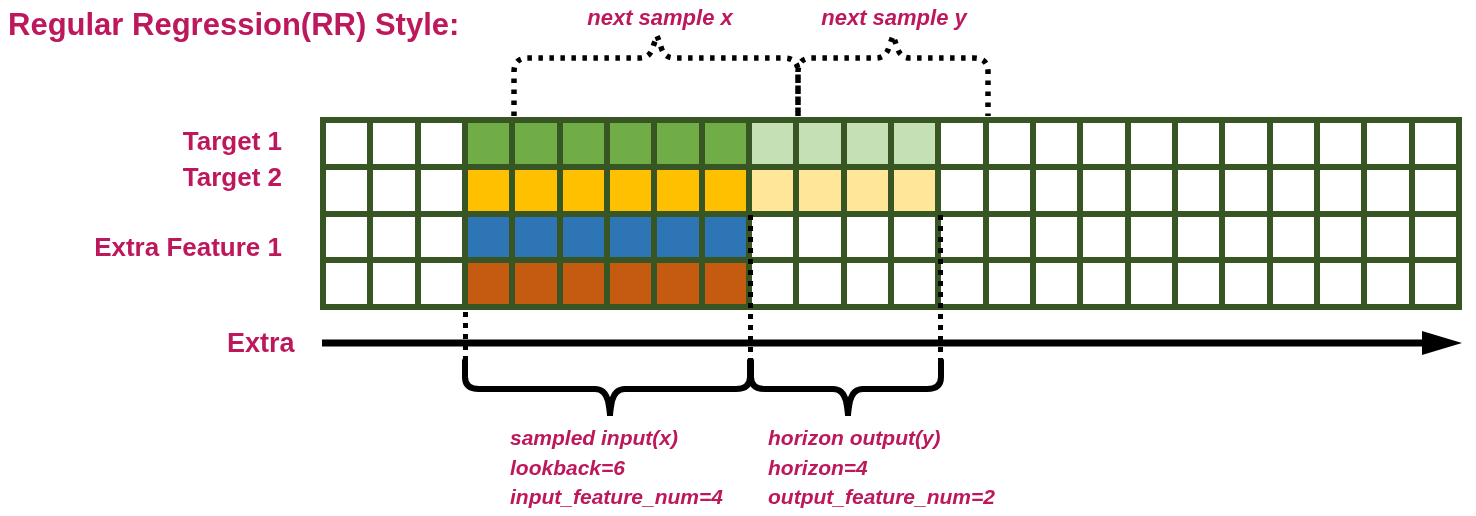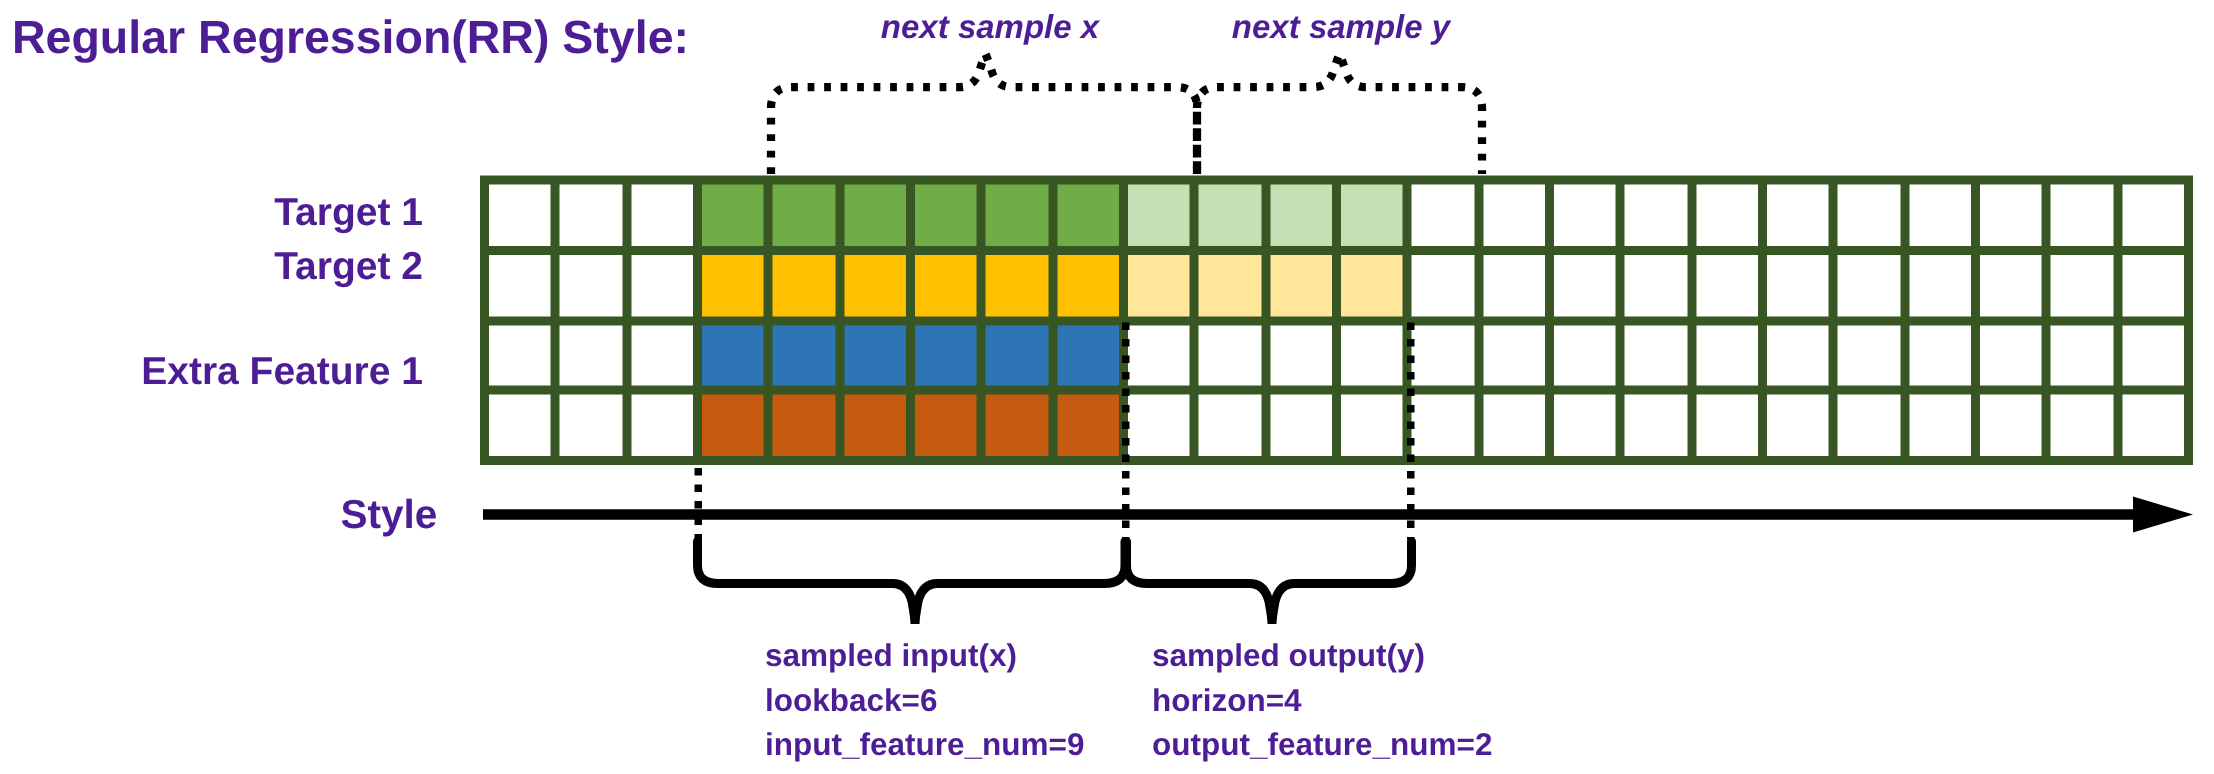--- a/index.html
+++ b/index.html
@@ -1,18 +1,18 @@
 <!DOCTYPE html>
 <html><head>
 <meta charset="utf-8">
 <style>
   html,body{margin:0;padding:0;background:#ffffff;}
   .stage{
     position:relative;width:1476px;height:516px;background:#ffffff;overflow:hidden;
-    font-family:"Liberation Sans", sans-serif;color:#4c1d95;
+    font-family:"Liberation Sans", sans-serif;color:#be185d;
   }
   .title{
     position:absolute;left:8px;top:7px;font-size:31px;font-weight:700;letter-spacing:0px;
   }
   .row-label{
     position:absolute;left:0;width:310px;height:48px;display:flex;align-items:center;justify-content:flex-end;
     padding-right:28px;box-sizing:border-box;font-size:26px;font-weight:700;padding-left:11px;
   }
   .sample-grid{
     position:absolute;left:320px;top:117px;width:1142px;height:193px;box-sizing:border-box;
@@ -24,21 +24,21 @@
   .anno-italic{
     position:absolute;top:5px;transform:translateX(-50%);
     font-size:22px;font-style:italic;font-weight:600;white-space:nowrap;
   }
   .time-label{
     position:absolute;left:227px;top:328px;font-size:27px;font-weight:700;
   }
   .note-block{
     position:absolute;top:423px;font-size:21px;font-weight:600;line-height:29.5px;white-space:nowrap;
   }
-  .note-line{display:block;}
+  .note-line{display:block;font-style:italic;}
 </style>
 </head>
 <body>
 
 <div class="stage">
 
   <div class="title">Regular Regression(RR) Style:</div>
 
   <div class="row-label" style="top:117px">Target 1</div>
   <div class="row-label" style="top:153px">Target 2</div>
@@ -157,27 +157,27 @@
     <polygon points="1422,331 1462,343 1422,355" fill="#000000"></polygon>
 
     <path d="M 465 361 V 377 Q 465 389 479 389 H 595 Q 605 389 608 401 Q 610 412 610 416 Q 610 412 612 401 Q 615 389 625 389 H 736 Q 750 389 750 377 V 361" fill="none" stroke="#000000" stroke-width="6" stroke-linecap="round"></path>
 
     <path d="M 751 361 V 377 Q 751 389 765 389 H 833 Q 843 389 846 401 Q 848 412 848 416 Q 848 412 850 401 Q 853 389 863 389 H 927 Q 941 389 941 377 V 361" fill="none" stroke="#000000" stroke-width="6" stroke-linecap="round"></path>
   </svg>
 
   <div class="anno-italic" style="left:660px">next sample x</div>
   <div class="anno-italic" style="left:894px">next sample y</div>
 
-  <div class="time-label">Style</div>
+  <div class="time-label">Extra</div>
 
   <div class="note-block" style="left:510px">
     <span class="note-line">sampled input(x)</span>
     <span class="note-line">lookback=6</span>
-    <span class="note-line">input_feature_num=9</span>
+    <span class="note-line">input_feature_num=4</span>
   </div>
 
   <div class="note-block" style="left:768px">
-    <span class="note-line">sampled output(y)</span>
+    <span class="note-line">horizon output(y)</span>
     <span class="note-line">horizon=4</span>
     <span class="note-line">output_feature_num=2</span>
   </div>
 
 </div>
 
 </body></html>

